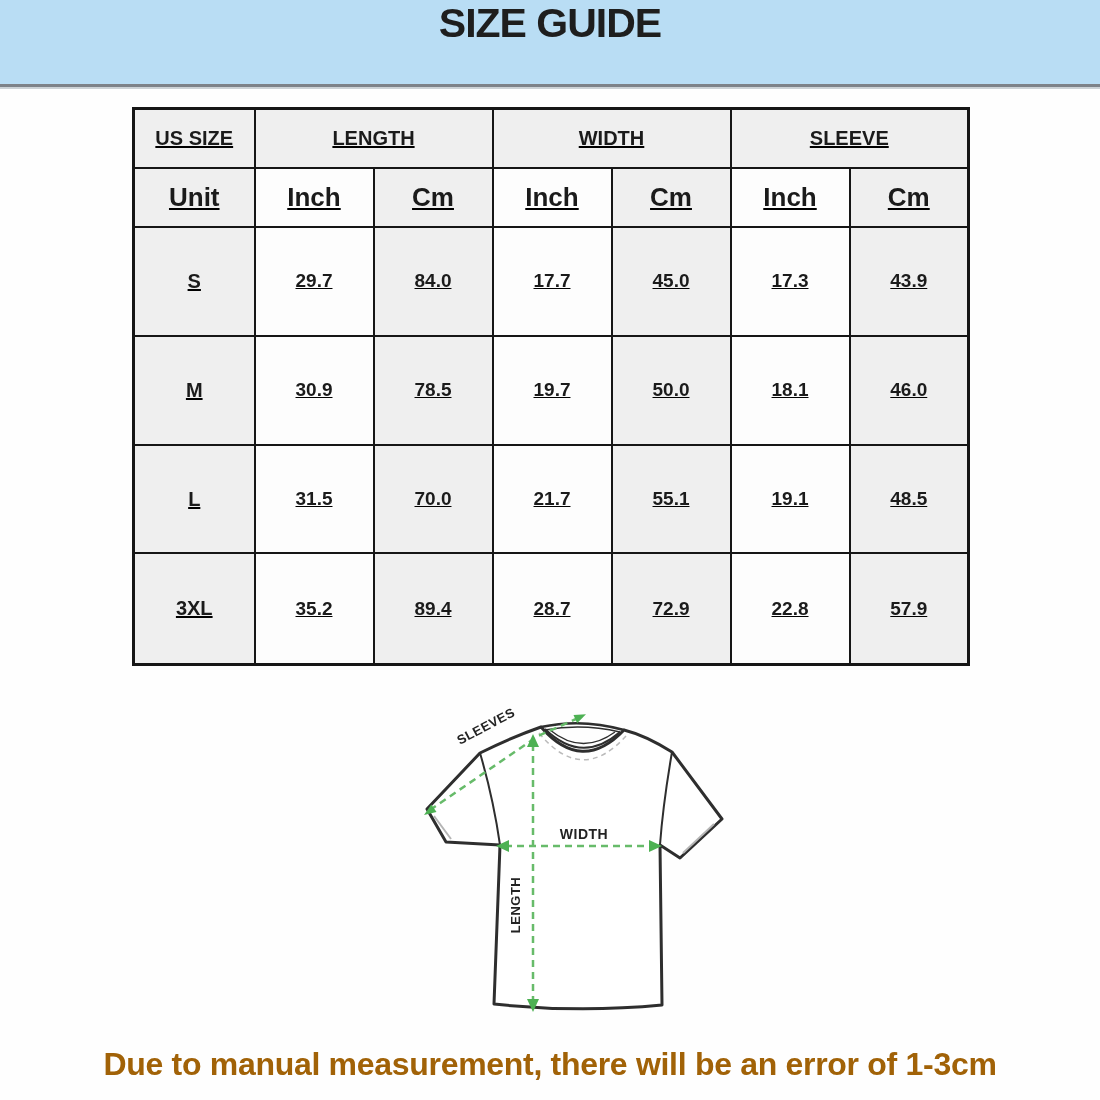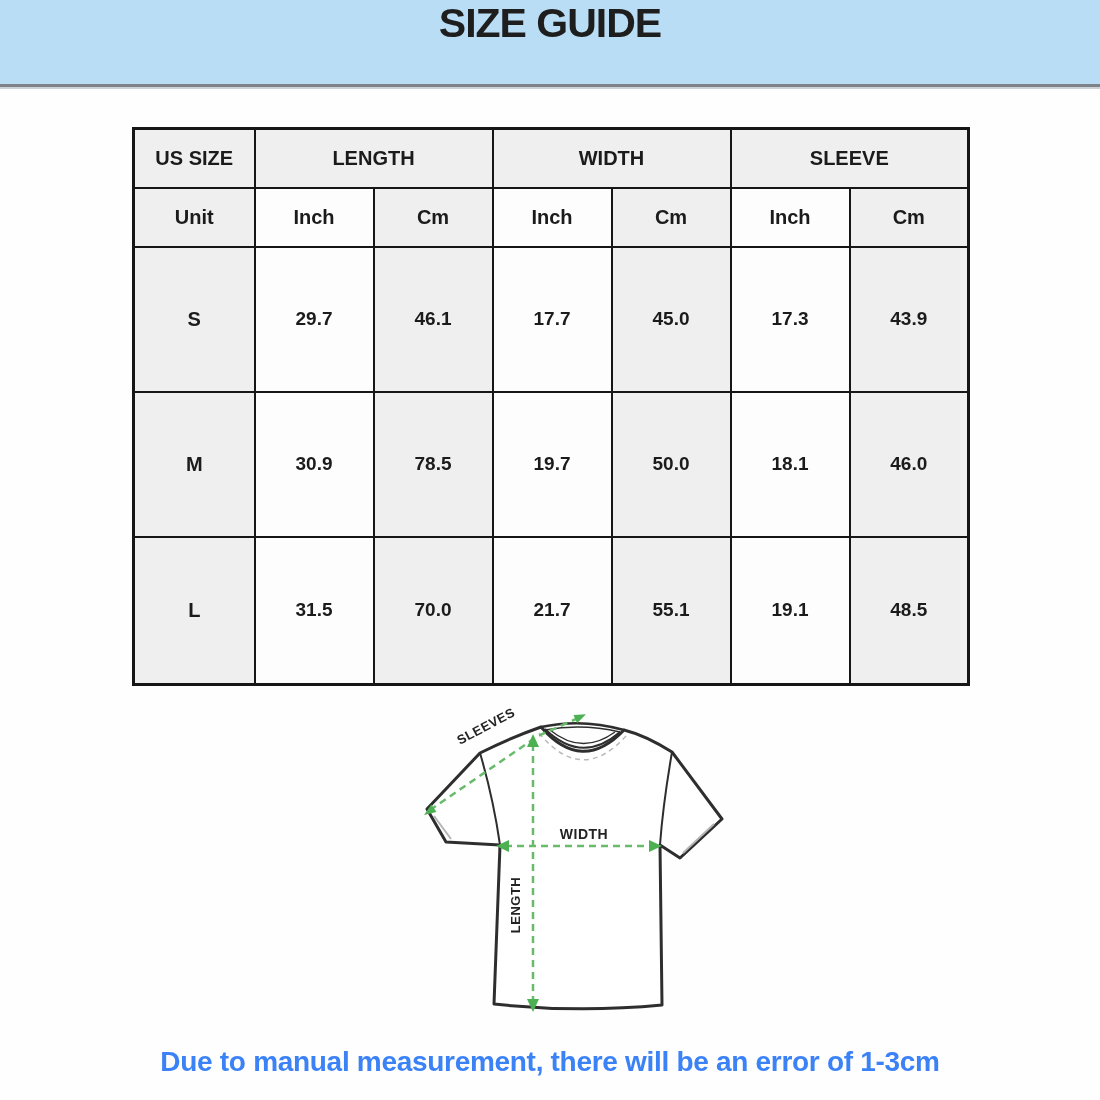--- a/index.html
+++ b/index.html
@@ -16,46 +16,47 @@
     display:flex;justify-content:center;
   }
   .banner:after{
     content:"";position:absolute;left:0;right:0;bottom:-5px;height:2px;background:#ccd2d6;
   }
   .banner h1{
     margin:0;font-size:41px;font-weight:bold;color:#1e1e1e;letter-spacing:-1px;
   }
   
   .size-table{
-    position:absolute;left:132px;top:127px;
+    position:absolute;left:132px;top:107px;
     width:835px;height:559px;
     border-collapse:collapse;table-layout:fixed;
     background:#fdfdfd;
+    text-decoration:underline;
   }
   .size-table td{
     border:2px solid #161616;
     text-align:center;vertical-align:middle;
     font-weight:bold;color:#1b1b1b;font-size:19px;
     background:#fdfdfd;
     padding:0;
   }
   .size-table{border:3px solid #161616;}
   .size-table tr.group-row td{height:57px;font-size:20px;background:#efefef;}
-  .size-table tr.unit-row td{height:57px;font-size:20px;}
+  .size-table tr.unit-row td{height:57px;font-size:26px;}
   .size-table td.g{background:#efefef;}
   .size-table tbody td:nth-child(odd){background:#efefef;}
   .size-table tbody td:nth-child(even){background:#fdfdfd;}
   .size-table tbody td:first-child{font-size:20px;}
   
   .shirt-wrap{position:absolute;left:408px;top:692px;width:340px;height:345px;}
   
   .disclaimer{
     position:absolute;left:0;top:1046px;width:1100px;
     text-align:center;
-    font-size:28px;font-weight:bold;color:#3b82f6;letter-spacing:-0.3px;
+    font-size:32px;font-weight:bold;color:#a16207;letter-spacing:-0.3px;
   }
 </style>
 </head>
 <body>
 
 <div class="banner">
   <h1>SIZE GUIDE</h1>
 </div>
 
 <table class="size-table">
@@ -82,21 +83,21 @@
       <td>Inch</td>
       <td class="g">Cm</td>
       <td>Inch</td>
       <td class="g">Cm</td>
     </tr>
   </thead>
   <tbody>
       <tr>
         <td>S</td>
         <td>29.7</td>
-        <td>46.1</td>
+        <td>84.0</td>
         <td>17.7</td>
         <td>45.0</td>
         <td>17.3</td>
         <td>43.9</td>
       </tr>
       <tr>
         <td>M</td>
         <td>30.9</td>
         <td>78.5</td>
         <td>19.7</td>
@@ -105,20 +106,29 @@
         <td>46.0</td>
       </tr>
       <tr>
         <td>L</td>
         <td>31.5</td>
         <td>70.0</td>
         <td>21.7</td>
         <td>55.1</td>
         <td>19.1</td>
         <td>48.5</td>
+      </tr>
+      <tr>
+        <td>3XL</td>
+        <td>35.2</td>
+        <td>89.4</td>
+        <td>28.7</td>
+        <td>72.9</td>
+        <td>22.8</td>
+        <td>57.9</td>
       </tr>
     </tbody>
 </table>
 
 <div class="shirt-wrap">
   <svg width="340" height="345" viewBox="0 0 340 345">
 
     <path d="M 133 35 C 113 42, 90 52, 72 61 L 19 117 L 38 150 L 92 153 L 86 312 Q 170 321, 254 313 L 252 153 L 272 166 L 314 127 L 264 60 C 248 50, 232 42, 216 38 Q 174 82, 133 35 Z" fill="#ffffff" stroke="#2e2e2e" stroke-width="3" stroke-linejoin="round"></path>
 
     <path d="M 133 35 Q 174 26, 216 38" fill="none" stroke="#2e2e2e" stroke-width="2.5"></path>

